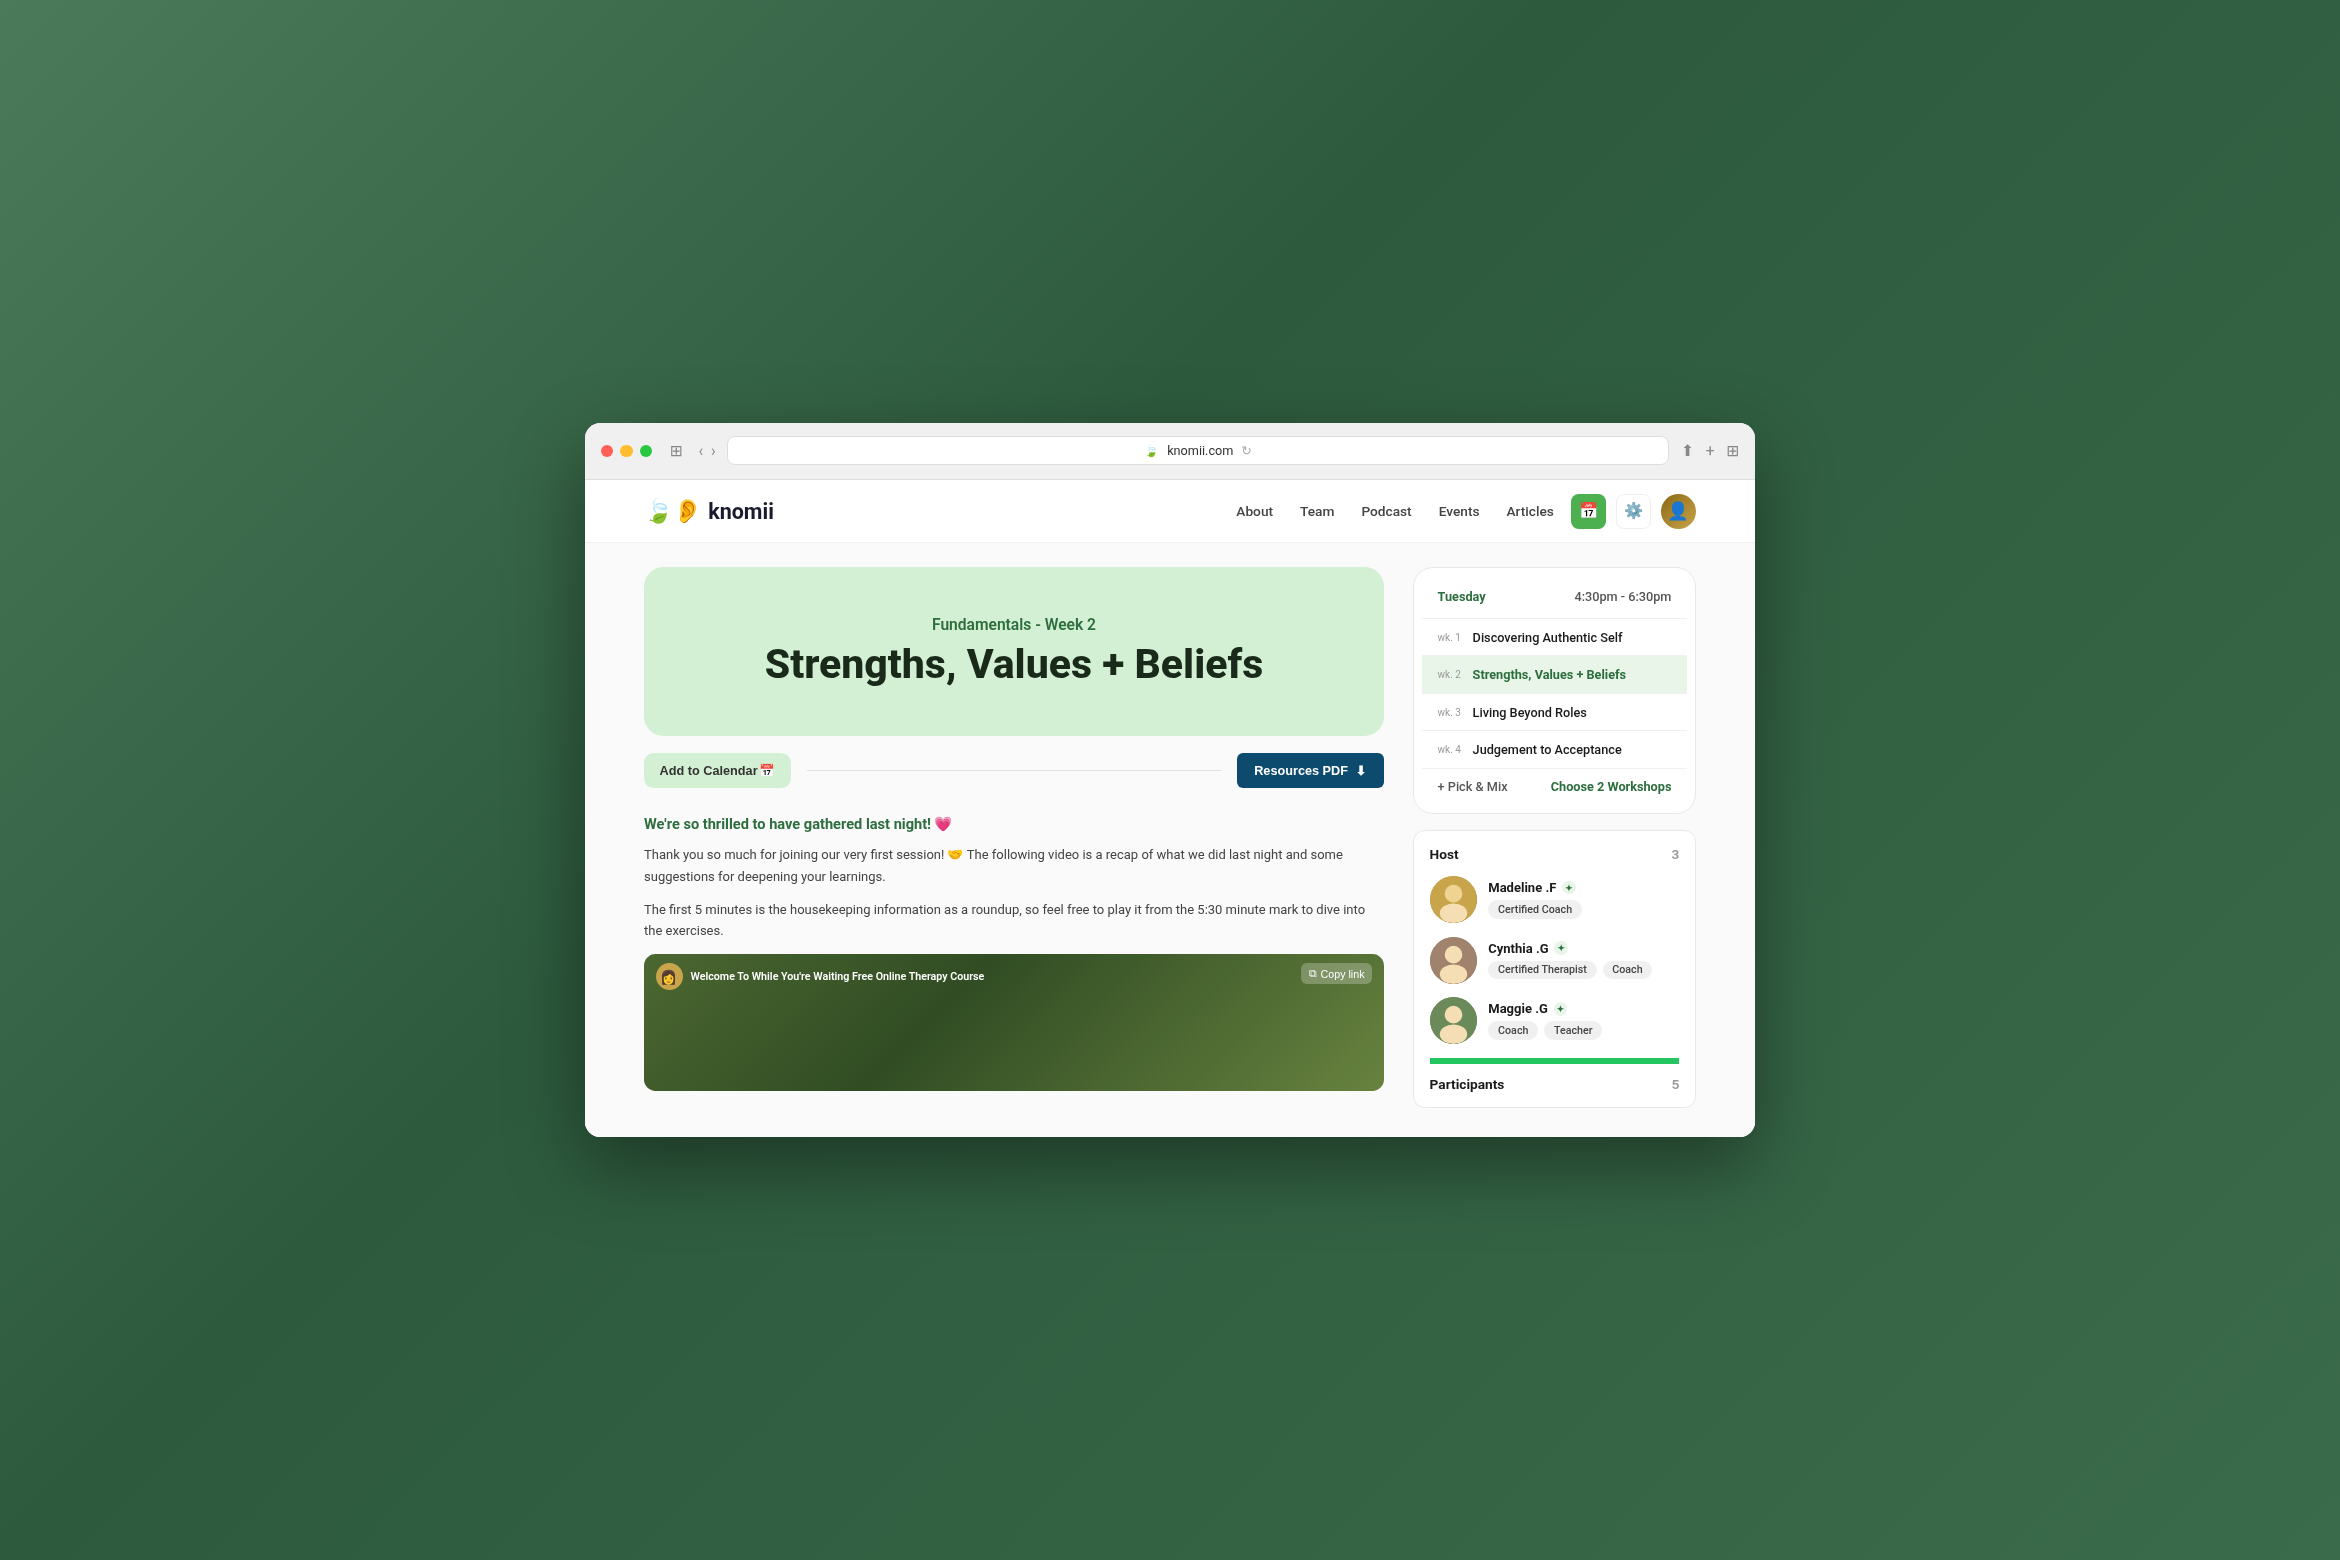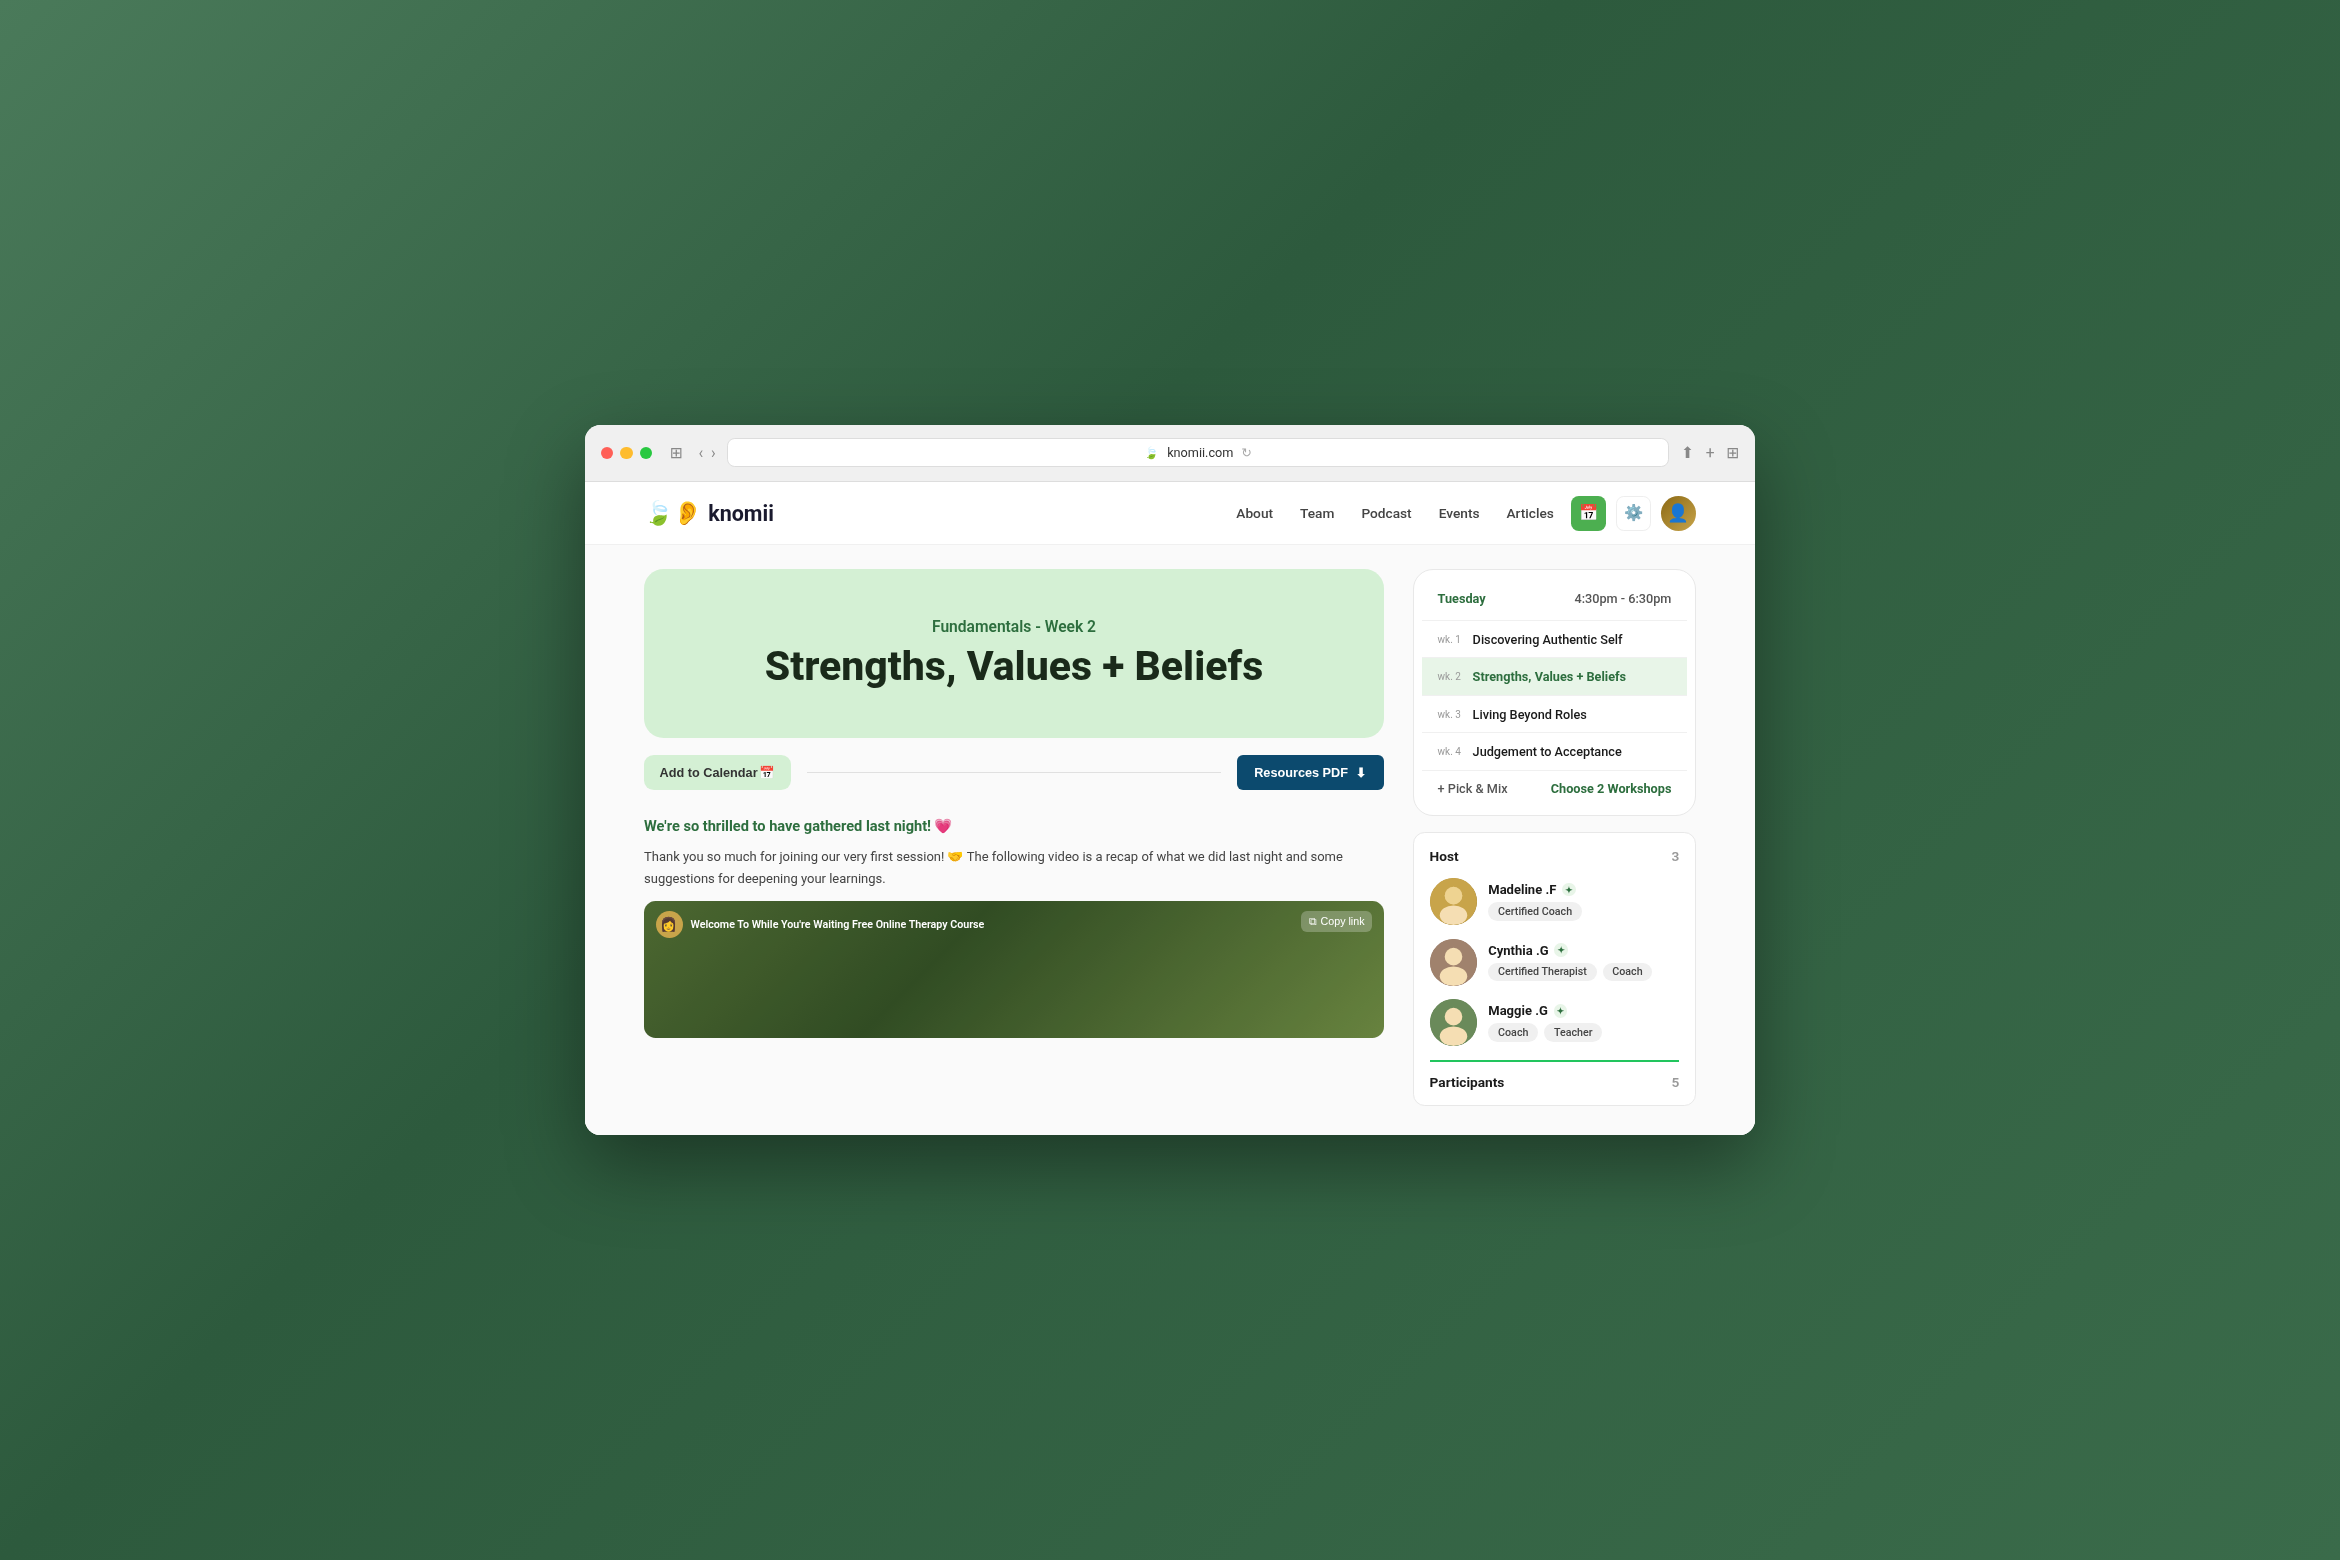--- a/index.html
+++ b/index.html
@@ -324,21 +324,21 @@
       padding: 2.9px 9.8px;
       font-size: 10.7px;
       color: #444;
       font-weight: 500;
     }
     .participants-row {
       display: flex;
       justify-content: space-between;
       align-items: center;
       padding-top: 11.7px;
-      border-top: 2px solid #22c55e;
+      border-top: 6px solid #22c55e;
       margin-top: 3.9px;
     }
     .participants-label { font-size: 13.7px; font-weight: 700; color: #1a1a1a; }
     .participants-count { font-size: 13.7px; color: #999; font-weight: 600; }
   </style>
 </head>
 <body>
 
 <div class="browser-window">
 
@@ -403,20 +403,21 @@
           <div class="divider-line"></div>
           <button class="pdf-btn">
             <span>Resources PDF</span>
             <span>⬇</span>
           </button>
         </div>
 
         <div class="recap-section">
           <div class="recap-highlight">We're so thrilled to have gathered last night! 💗</div>
           <div class="recap-text">Thank you so much for joining our very first session! 🤝 The following video is a recap of what we did last night and some suggestions for deepening your learnings.</div>
+          <div class="recap-text">The first 5 minutes is the housekeeping information as a roundup, so feel free to play it from the 5:30 minute mark to dive into the exercises.</div>
 
           <div class="video-thumb">
             <div class="video-overlay">
               <div class="video-title-bar">
                 <div class="video-avatar">👩</div>
                 <span class="video-label">Welcome To While You're Waiting Free Online Therapy Course</span>
               </div>
               <button class="copy-link-btn">
                 <span>⧉</span>
                 <span>Copy link</span>

